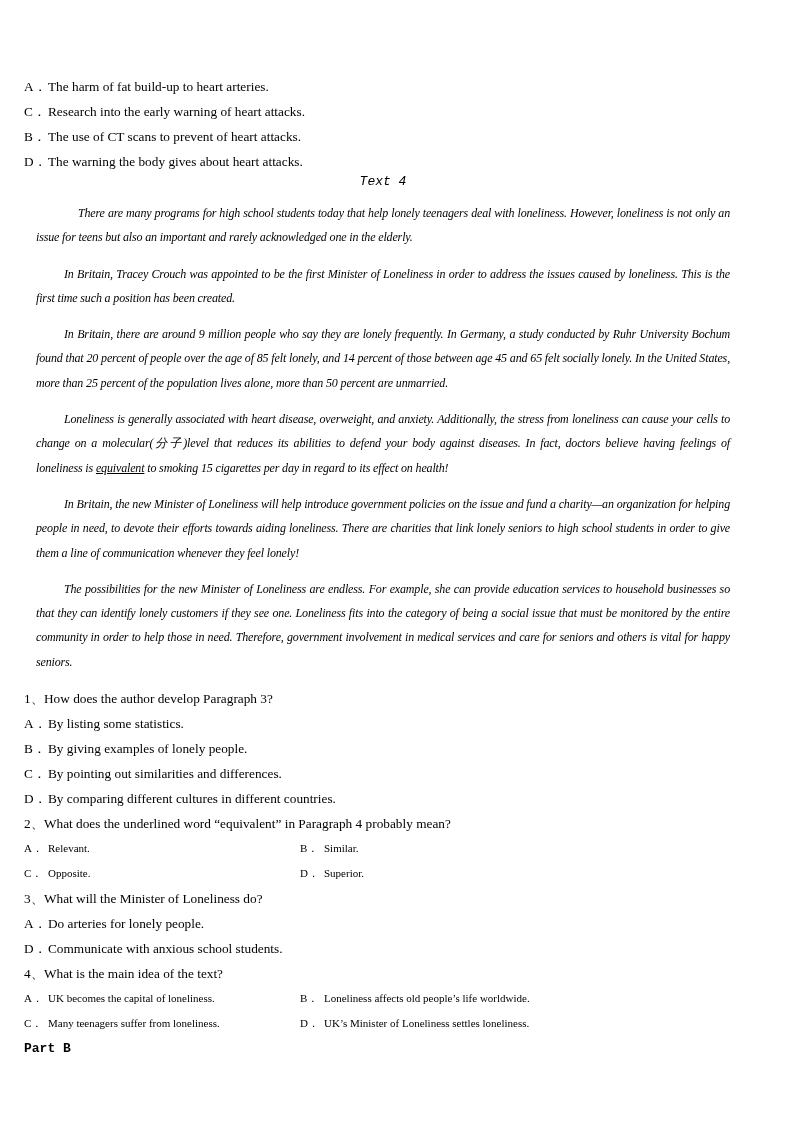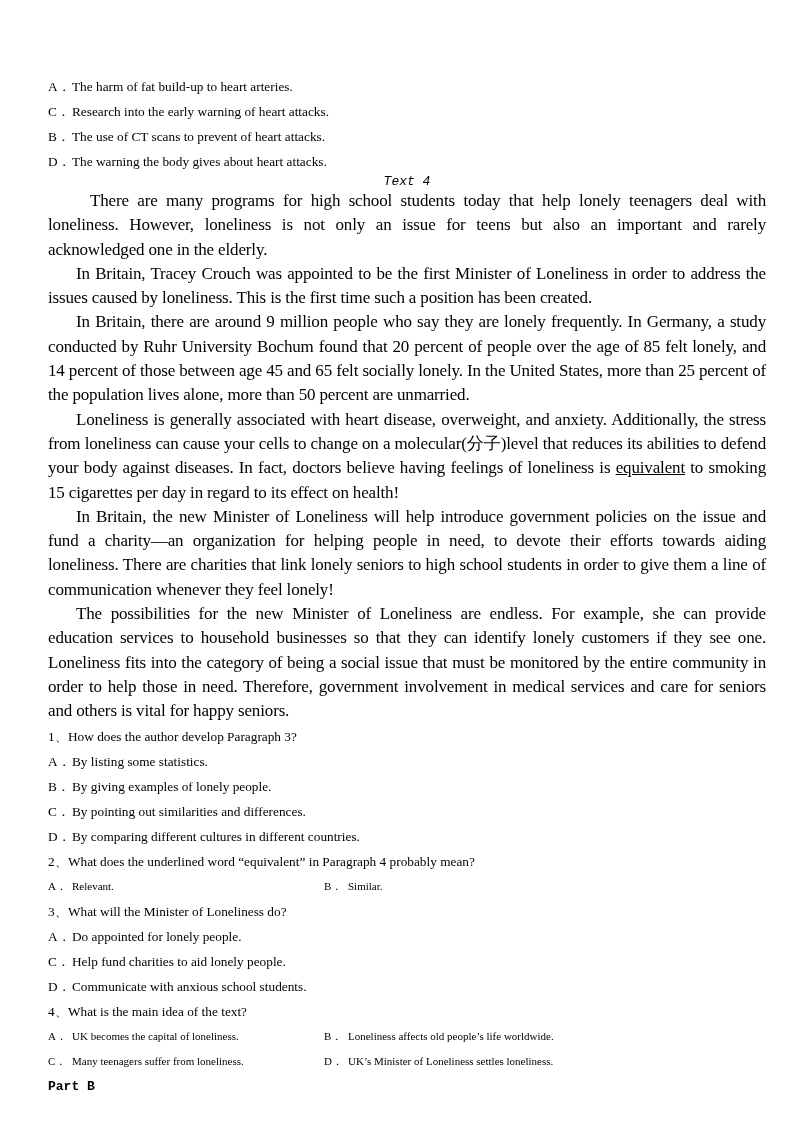--- a/index.html
+++ b/index.html
@@ -10,21 +10,21 @@
     body {
       width: 794px;
       height: 1123px;
       position: relative;
       overflow: hidden;
       color: #000000;
       font-family: "Liberation Serif", serif;
     }
     .page {
       position: absolute;
-      left: 48px;
+      left: 24px;
       top: 74px;
       width: 718px;
     }
     .line {
       font-size: 13.3px;
       line-height: 25px;
       height: 25px;
       white-space: nowrap;
     }
     .opt-letter {
@@ -37,26 +37,27 @@
     .heading-mono {
       font-family: "Liberation Mono", monospace;
       font-size: 13px;
       line-height: 15px;
       height: 15px;
       text-align: center;
       white-space: nowrap;
       font-style: italic;
     }
     .para {
-      font-size: 17px;
+      font-size: 12px;
       line-height: 24.3px;
       text-indent: 28px;
       text-align: justify;
-      margin: 0;
+      margin: 12px;
       letter-spacing: -0.15px;
+      font-style: italic;
     }
     .para.first {
       text-indent: 42px;
     }
     .u { text-decoration: underline; }
     .two-col {
       display: flex;
       font-size: 11px;
       line-height: 25px;
       height: 25px;
@@ -102,26 +103,29 @@
     <div class="line"><span class="opt-letter">C．</span><span>By pointing out similarities and differences.</span></div>
     <div class="line"><span class="opt-letter">D．</span><span>By comparing different cultures in different countries.</span></div>
   </div>
 
   <div>
     <div class="line"><span class="q-num">2、</span><span>What does the underlined word “equivalent” in Paragraph 4 probably mean?</span></div>
     <div class="two-col">
       <div class="col-left"><span class="opt-letter">A．</span><span>Relevant.</span></div>
       <div><span class="opt-letter">B．</span><span>Similar.</span></div>
     </div>
+    <div class="two-col">
+      <div class="col-left"><span class="opt-letter">C．</span><span>Opposite.</span></div>
+      <div><span class="opt-letter">D．</span><span>Superior.</span></div>
+    </div>
   </div>
 
   <div>
     <div class="line"><span class="q-num">3、</span><span>What will the Minister of Loneliness do?</span></div>
-    <div class="line"><span class="opt-letter">A．</span><span>Do appointed for lonely people.</span></div>
-    <div class="line"><span class="opt-letter">C．</span><span>Help fund charities to aid lonely people.</span></div>
+    <div class="line"><span class="opt-letter">A．</span><span>Do arteries for lonely people.</span></div>
     <div class="line"><span class="opt-letter">D．</span><span>Communicate with anxious school students.</span></div>
   </div>
 
   <div>
     <div class="line"><span class="q-num">4、</span><span>What is the main idea of the text?</span></div>
     <div class="two-col">
       <div class="col-left wide"><span class="opt-letter">A．</span><span>UK becomes the capital of loneliness.</span></div>
       <div><span class="opt-letter">B．</span><span>Loneliness affects old people’s life worldwide.</span></div>
     </div>
     <div class="two-col">

